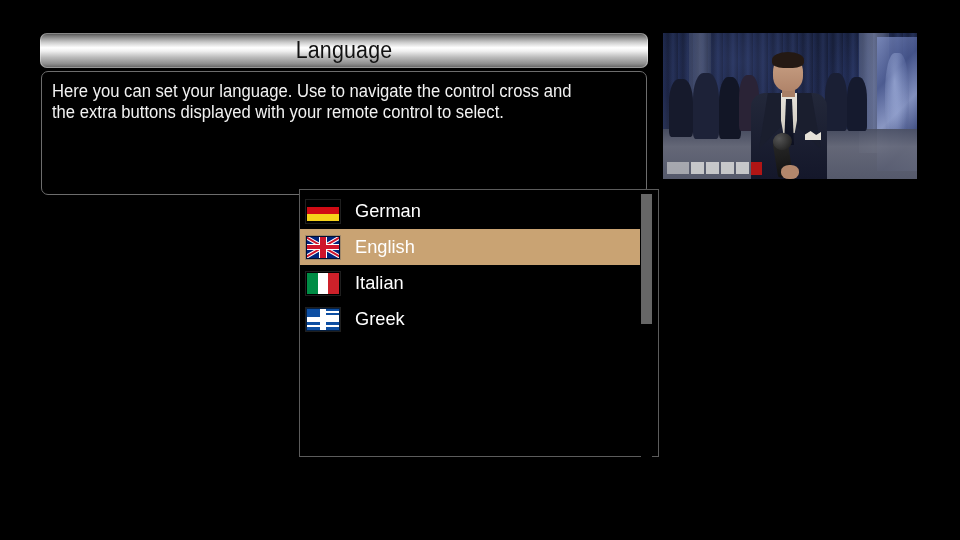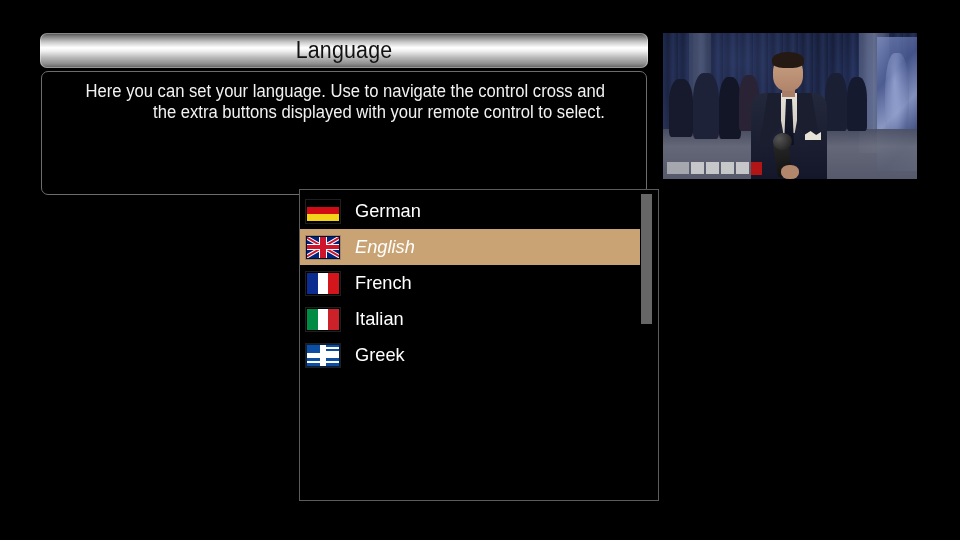--- a/index.html
+++ b/index.html
@@ -1,21 +1,21 @@
 <!DOCTYPE html>
 <html><head>
 <meta charset="utf-8">
 <style>
   html,body{margin:0;padding:0;background:#000;}
   body{
     width:960px;height:540px;overflow:hidden;position:relative;
     font-family:"Liberation Sans","DejaVu Sans",sans-serif;
     background:#000;
   }
-  #screen{position:absolute;left:0;top:0;width:960px;height:540px;background:#000;text-align:right;}
+  #screen{position:absolute;left:0;top:0;width:960px;height:540px;background:#000;}
 
   
   #title-bar{
     position:absolute;left:40px;top:33px;width:608px;height:35px;
     border-radius:7px;
     background:linear-gradient(to bottom,
       #3a3a3a 0%, #6e6e6e 6%, #c9c9c9 26%, #ffffff 42%,
       #efefef 52%, #b9b9b9 70%, #8e8e8e 88%, #5c5c5c 100%);
     box-shadow:inset 0 0 0 1px rgba(255,255,255,.35);
     display:flex;align-items:center;justify-content:center;
@@ -97,29 +97,29 @@
     background:radial-gradient(circle at 35% 30%,#555,#151515);transform:rotate(-9deg);}
   #v-hand{left:118px;top:132px;width:18px;height:14px;border-radius:45%;
     background:#b3876c;}
   
   #v-logo{left:4px;top:128px;width:112px;height:14px;display:flex;align-items:center;gap:2px;}
   .logo-blk{height:12px;background:#d9d9d9;opacity:.85;}
   #v-logo-red{width:11px;height:13px;background:#b11515;}
 
   
   #list-panel{
-    position:absolute;left:299px;top:189px;width:360px;height:312px;
+    position:absolute;left:299px;top:189px;width:360px;height:268px;
     background:#000;border:1px solid #5c5c5c;box-sizing:border-box;
   }
   #list-items{position:absolute;left:0;top:3px;width:340px;}
   .lang-row{
     position:relative;height:36px;display:flex;align-items:center;
     padding-left:6px;box-sizing:border-box;
   }
-  .lang-row.selected{background:#c9a373;font-style:italic;}
+  .lang-row.selected{background:#c9a373;}
   .lang-label{
     font-size:19px;color:#ffffff;margin-left:15px;
     transform:scaleX(.96);transform-origin:left center;
   }
   .lang-row.selected .lang-label{color:#ffffff;}
 
   
   .flag{
     width:34px;height:23px;position:relative;overflow:hidden;
     border:1px solid rgba(0,0,0,.6);box-sizing:border-box;flex:0 0 auto;
@@ -262,28 +262,20 @@
             <i class="rd1"></i>
             <i class="rd2"></i>
           <i class="wv"></i>
             <i class="wh"></i>
             <i class="rv"></i>
             <i class="rh"></i>
         </span>
         <span class="lang-label">English</span>
       </div>
 
-      <div class="lang-row">
-        <span class="flag f-fr">
-          <i class="v v1"></i>
-            <i class="v v2"></i>
-            <i class="v v3"></i>
-        </span>
-        <span class="lang-label">French</span>
-      </div>
 
       <div class="lang-row">
         <span class="flag f-it">
           <i class="v v1"></i>
             <i class="v v2"></i>
             <i class="v v3"></i>
         </span>
         <span class="lang-label">Italian</span>
       </div>
 

